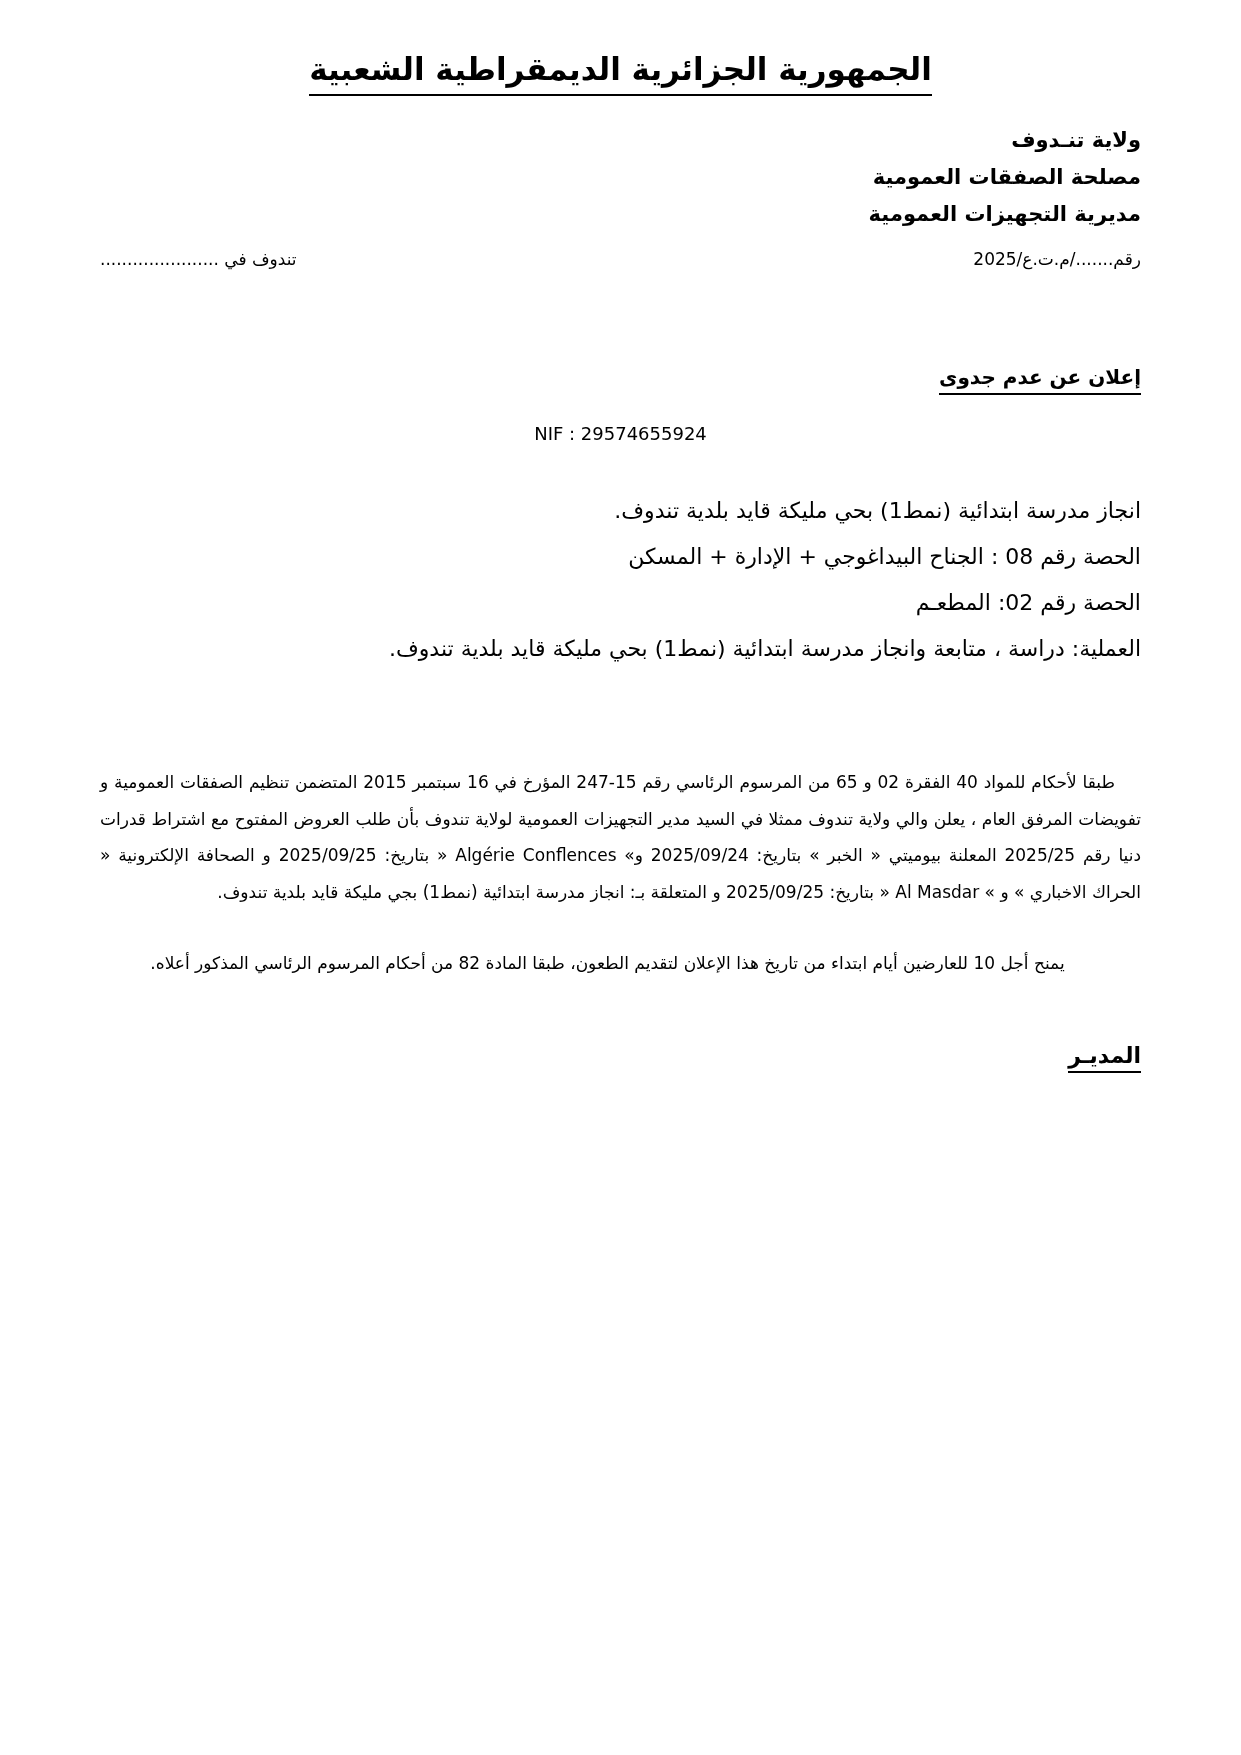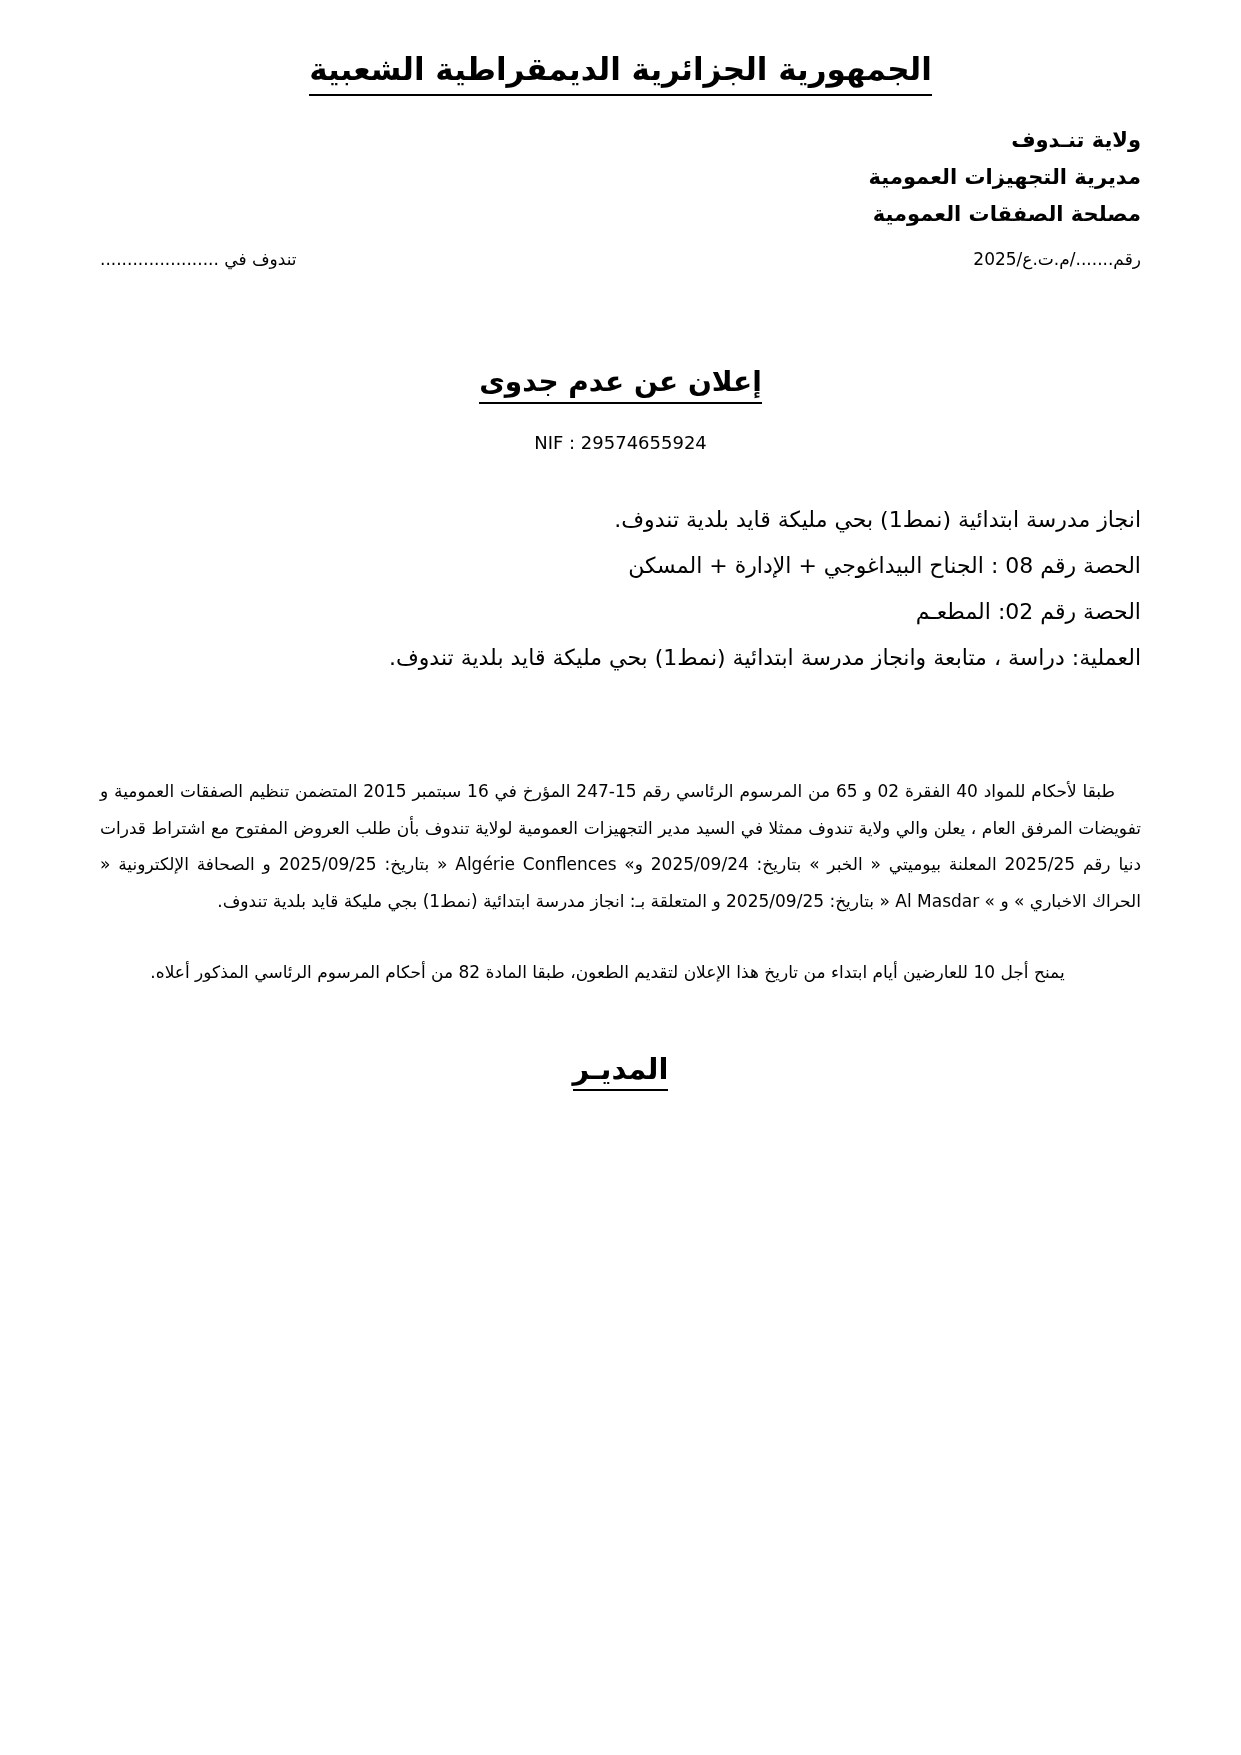--- a/index.html
+++ b/index.html
@@ -65,23 +65,22 @@
     text-align: left;
     font-weight: 400;
   }
   .ref-row .ref-right {
     direction: rtl;
     font-weight: 400;
   }
 
   
   .doc-title {
-    text-align: center;
     margin-top: 96px;
-    font-size: 28px;
+    font-size: 20px;
     font-weight: 700;
   }
   .doc-title span {
     border-bottom: 2px solid #000;
     padding-bottom: 4px;
     display: inline-block;
     letter-spacing: 1px;
   }
 
   .nif-line {
@@ -121,45 +120,45 @@
   .body-block p.p-spaced {
     margin-top: 34px;
   }
   .body-block p.p-last {
     text-align: justify;
     text-align-last: center;
   }
 
   
   .signature {
-    text-align: center;
+    text-align: right;
     margin-top: 62px;
-    font-size: 29px;
+    font-size: 22px;
     font-weight: 700;
   }
   .signature span {
     border-bottom: 2px solid #000;
     padding-bottom: 3px;
     display: inline-block;
     letter-spacing: 2px;
   }
 </style>
 </head>
 <body>
 
 <div class="page">
 
   <div class="republic-title">
     <span>الجمهورية الجزائرية الديمقراطية الشعبية</span>
   </div>
 
   <div class="org-block">
     <div>ولاية تنـدوف</div>
+    <div>مصلحة الصفقات العمومية</div>
     <div>مديرية التجهيزات العمومية</div>
-    <div>مصلحة الصفقات العمومية</div>
   </div>
 
   <div class="ref-row">
     <div class="ref-right">رقم......./م.ت.ع/2025</div>
     <div class="ref-left">تندوف في ......................</div>
   </div>
 
   <div class="doc-title">
     <span>إعلان عن  عدم جدوى</span>
   </div>

